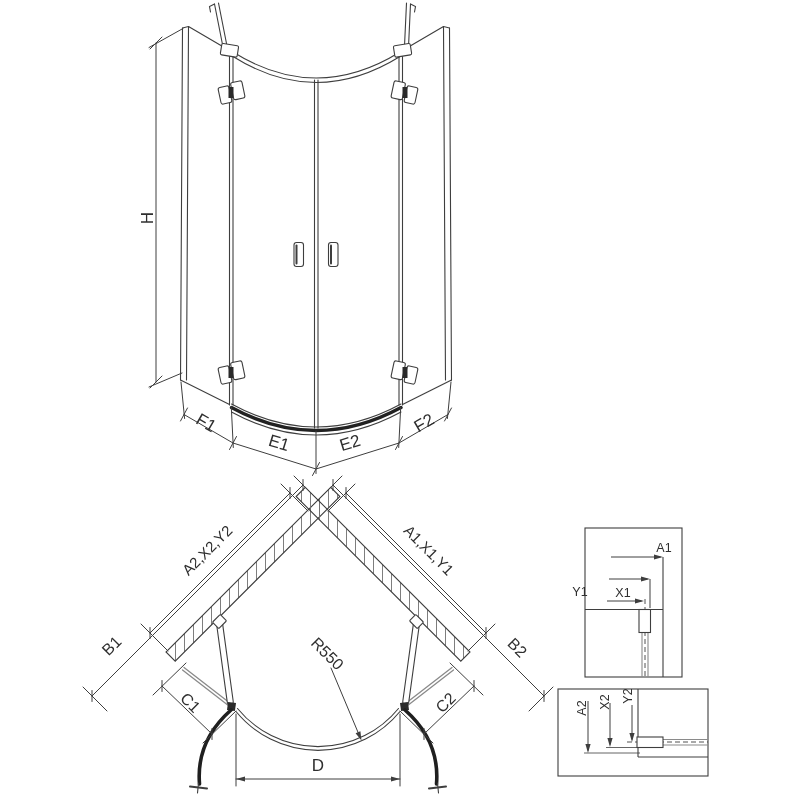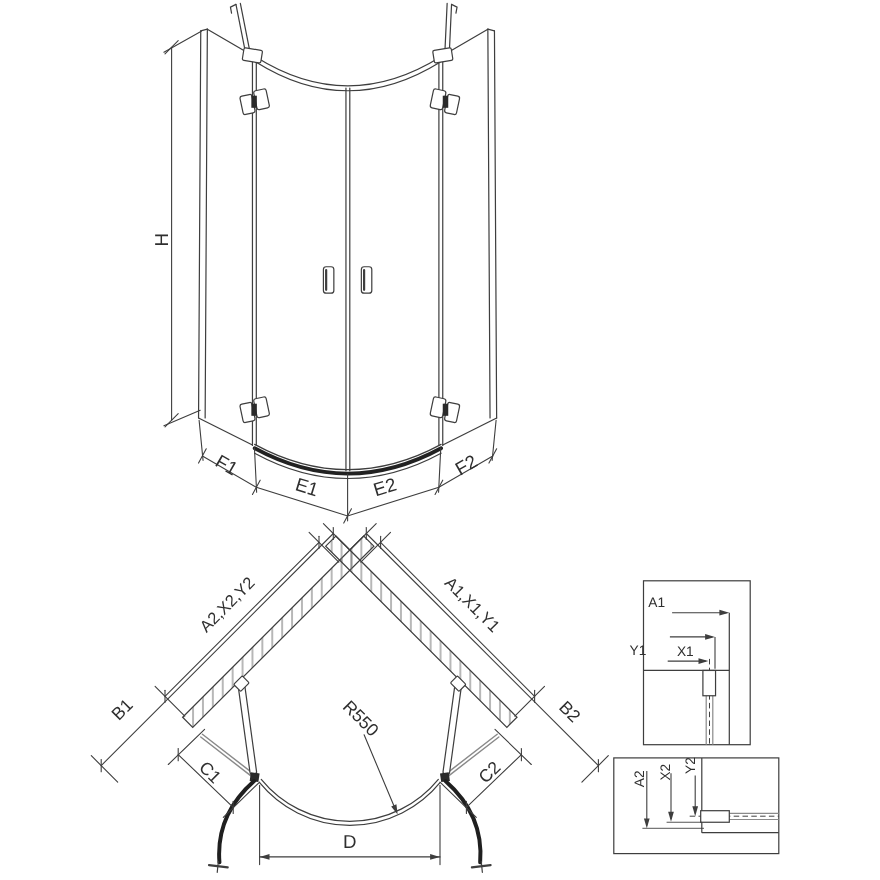--- a/index.html
+++ b/index.html
@@ -264,20 +264,20 @@
 
 <div class="lbl s15" style="left:207px;top:550px;--rot:-45deg">A2,X2,Y2</div>
 <div class="lbl s15" style="left:429px;top:550px;--rot:45deg">A1,X1,Y1</div>
 <div class="lbl s16" style="left:112px;top:646px;--rot:-45deg">B1</div>
 <div class="lbl s16" style="left:517px;top:648px;--rot:45deg">B2</div>
 <div class="lbl s16" style="left:190px;top:703px;--rot:45deg">C1</div>
 <div class="lbl s16" style="left:446px;top:703px;--rot:-45deg">C2</div>
 <div class="lbl s16" style="left:327px;top:654px;--rot:45deg">R550</div>
 <div class="lbl s17" style="left:318px;top:765px;--rot:0deg">D</div>
 
-<div class="lbl s12" style="left:597px;top:548px">A1</div>
+<div class="lbl s12" style="left:664px;top:548px">A1</div>
 <div class="lbl s12" style="left:623px;top:593px">X1</div>
 <div class="lbl s12" style="left:580px;top:592px">Y1</div>
 <div class="lbl s12" style="left:582px;top:708px;--rot:-90deg">A2</div>
 <div class="lbl s12" style="left:605px;top:702px;--rot:-90deg">X2</div>
 <div class="lbl s12" style="left:628px;top:696px;--rot:-90deg">Y2</div>
 
 </div>
 
 </body></html>

